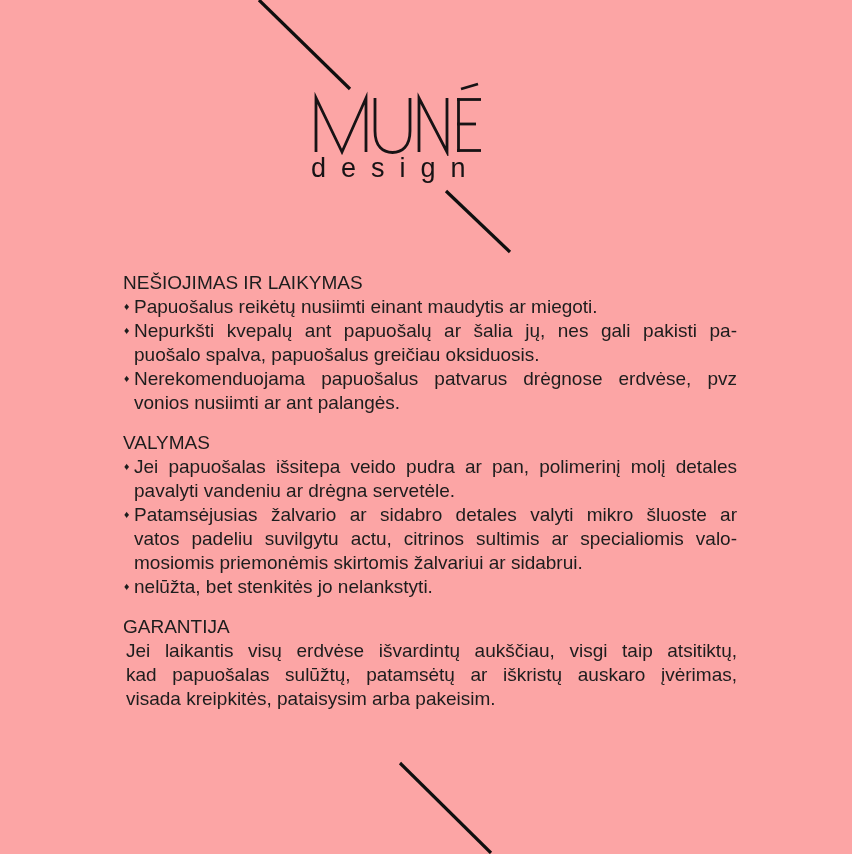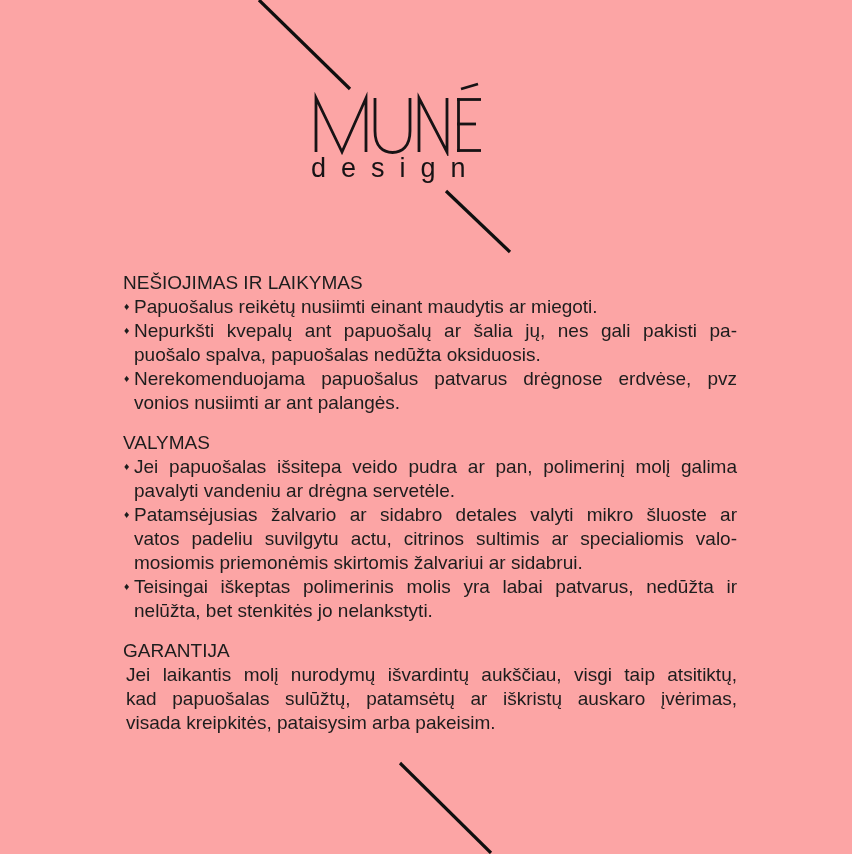--- a/index.html
+++ b/index.html
@@ -72,50 +72,49 @@
   <div class="textblock" style="color: rgb(29, 29, 29);">
       <section class="sec">
         <div class="heading">NEŠIOJIMAS IR LAIKYMAS</div>
         <div class="para bulleted">
           <span class="bullet">♦</span>
           <div class="line">Papuošalus reikėtų nusiimti einant maudytis ar miegoti.</div>
         </div>
         <div class="para bulleted">
           <span class="bullet">♦</span>
           <div class="line fill">Nepurkšti kvepalų ant papuošalų ar šalia jų, nes gali pakisti pa-</div>
-          <div class="line">puošalo spalva, papuošalas nedūžta oksiduosis.</div>
+          <div class="line">puošalo spalva, papuošalus greičiau oksiduosis.</div>
         </div>
         <div class="para bulleted">
           <span class="bullet">♦</span>
           <div class="line fill">Nerekomenduojama papuošalus patvarus drėgnose erdvėse, pvz</div>
           <div class="line">vonios nusiimti ar ant palangės.</div>
         </div>
       </section>
       <section class="sec">
         <div class="heading">VALYMAS</div>
         <div class="para bulleted">
           <span class="bullet">♦</span>
-          <div class="line fill">Jei papuošalas išsitepa veido pudra ar pan, polimerinį molį galima</div>
+          <div class="line fill">Jei papuošalas išsitepa veido pudra ar pan, polimerinį molį detales</div>
           <div class="line">pavalyti vandeniu ar drėgna servetėle.</div>
         </div>
         <div class="para bulleted">
           <span class="bullet">♦</span>
           <div class="line fill">Patamsėjusias žalvario ar sidabro detales valyti mikro šluoste ar</div>
           <div class="line fill">vatos padeliu suvilgytu actu, citrinos sultimis ar specialiomis valo-</div>
           <div class="line">mosiomis priemonėmis skirtomis žalvariui ar sidabrui.</div>
         </div>
         <div class="para bulleted">
           <span class="bullet">♦</span>
-          <div class="line fill">Teisingai iškeptas polimerinis molis yra labai patvarus, nedūžta ir</div>
           <div class="line">nelūžta, bet stenkitės jo nelankstyti.</div>
         </div>
       </section>
       <section class="sec">
         <div class="heading">GARANTIJA</div>
         <div class="para plain">
-          <div class="line fill">Jei laikantis molį nurodymų išvardintų aukščiau, visgi taip atsitiktų,</div>
+          <div class="line fill">Jei laikantis visų erdvėse išvardintų aukščiau, visgi taip atsitiktų,</div>
           <div class="line fill">kad papuošalas sulūžtų, patamsėtų ar iškristų auskaro įvėrimas,</div>
           <div class="line">visada kreipkitės, pataisysim arba pakeisim.</div>
         </div>
       </section>
     </div>
 
 </div>
 
 </body></html>

